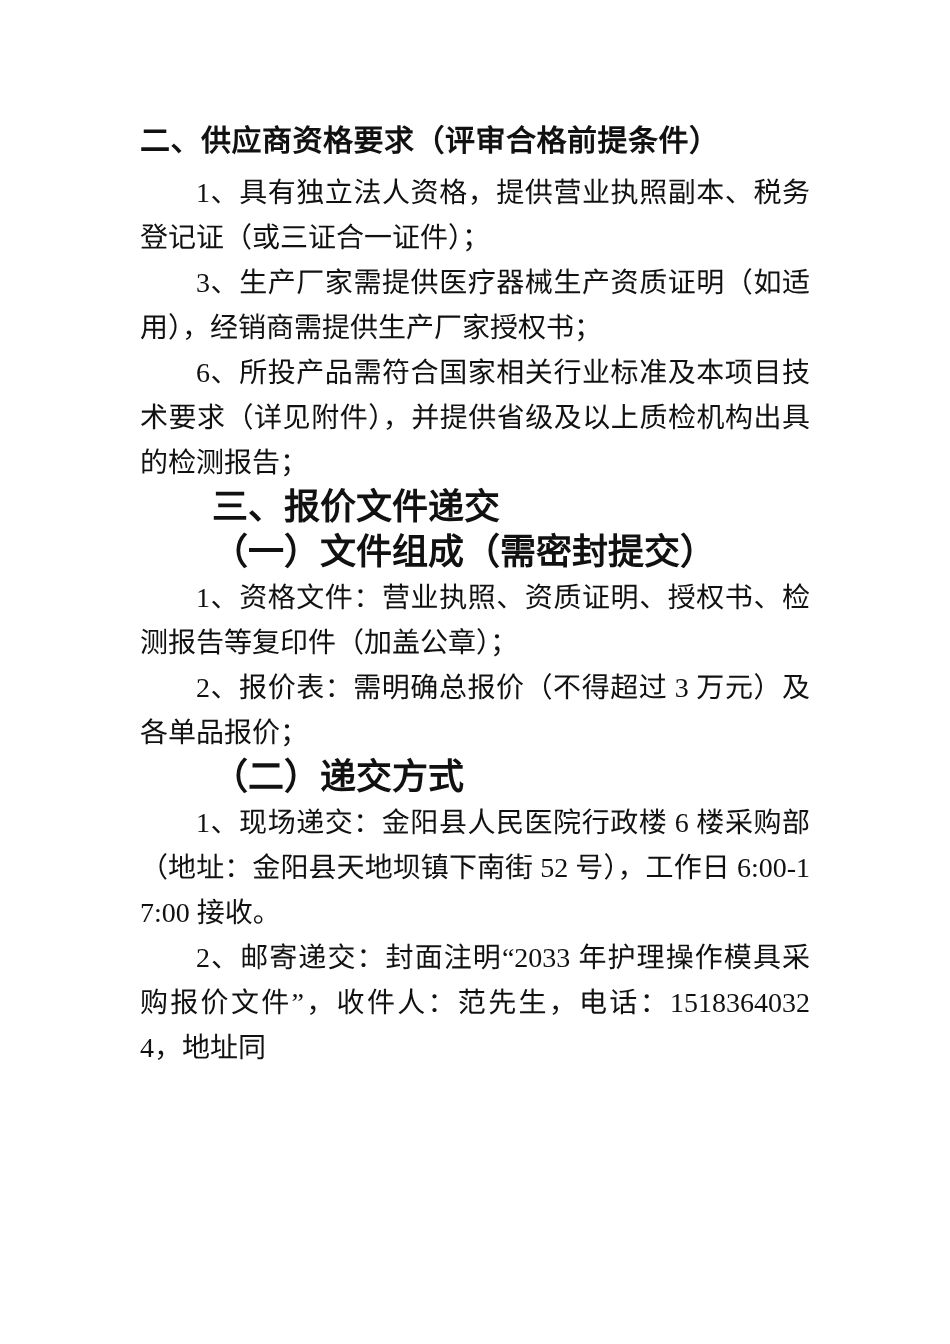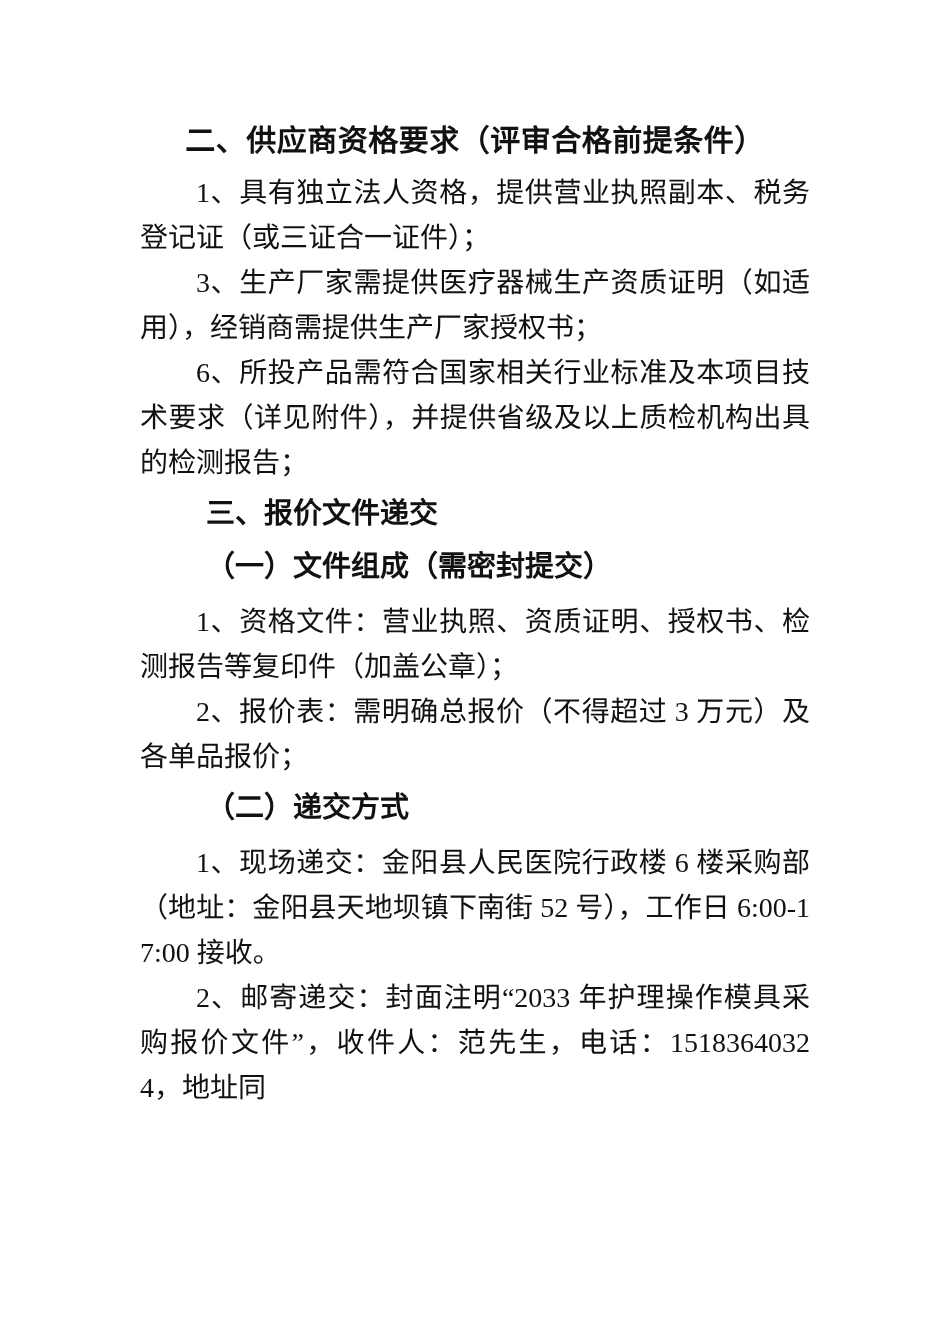--- a/index.html
+++ b/index.html
@@ -19,31 +19,30 @@
     font-family: "Liberation Serif", "DejaVu Serif", serif;
     font-size: 28px;
     line-height: 45px;
     overflow: hidden;
   }
   .doc-title {
     font-family: "Liberation Sans", "DejaVu Sans", sans-serif;
     font-weight: bold;
     font-size: 30px;
     line-height: 50px;
-    text-align: center;
     letter-spacing: 0.5px;
     margin: 0 0 4px 0;
   }
   .doc-heading {
-    font-family: Liberation Mono, monospace;
+    font-family: Liberation Serif, serif;
     font-weight: bold;
-    font-size: 29px;
+    font-size: 36px;
     line-height: 45px;
     text-indent: 2em;
-    margin: 8px;
+    margin: 0;
   }
   .doc-para {
     margin: 0;
     text-indent: 2em;
     text-align: justify;
     text-justify: inter-character;
     word-break: break-all;
     line-height: 45px;
   }
 </style>

